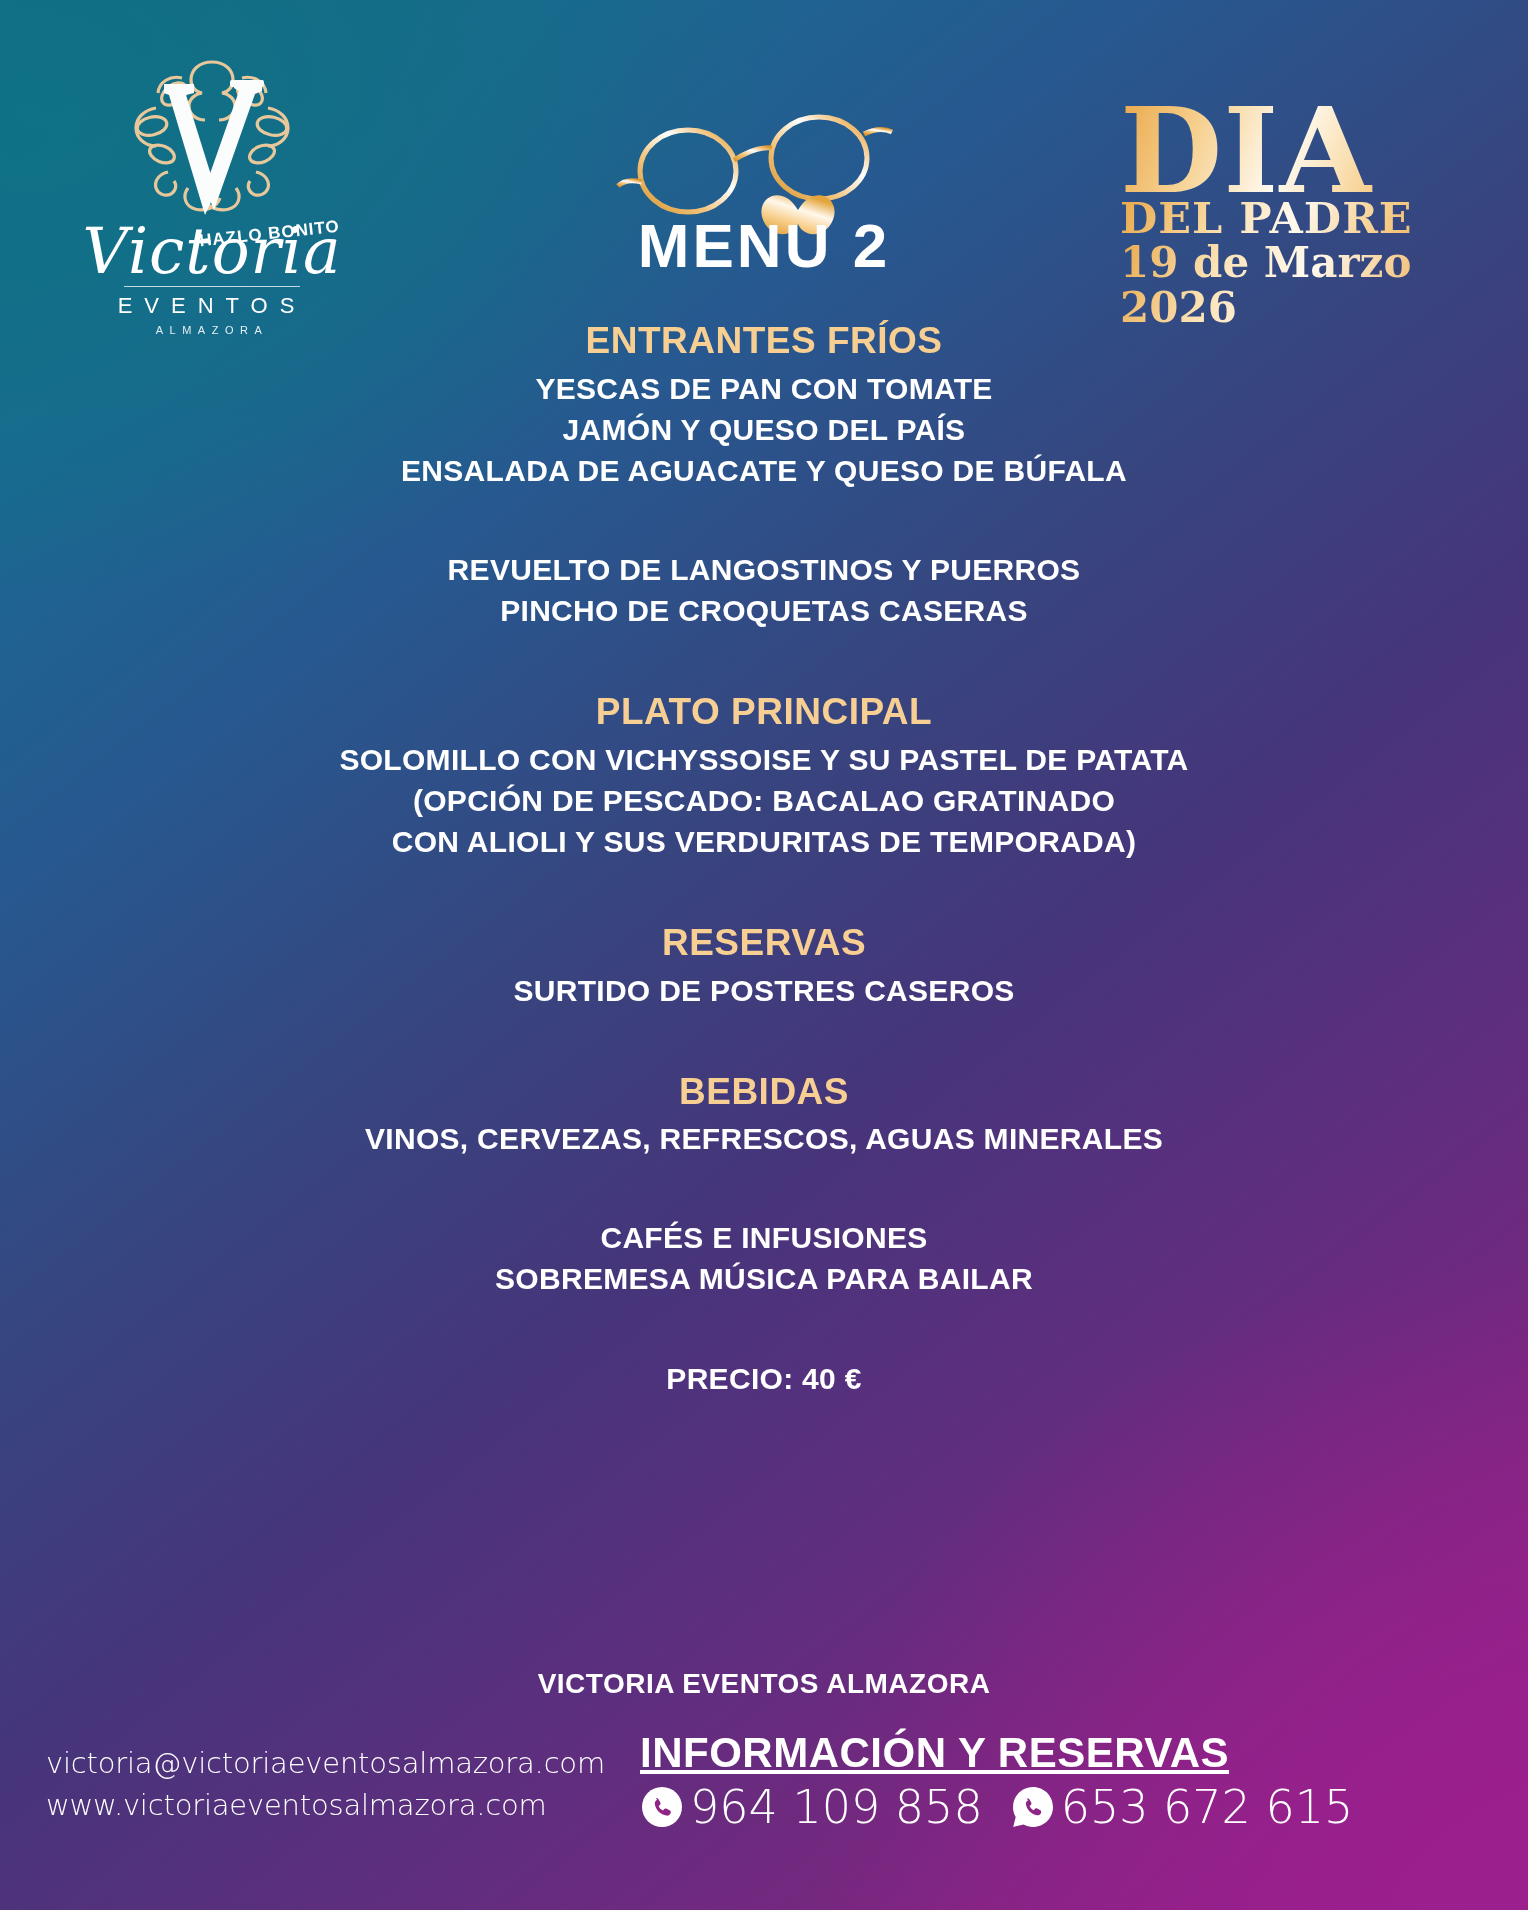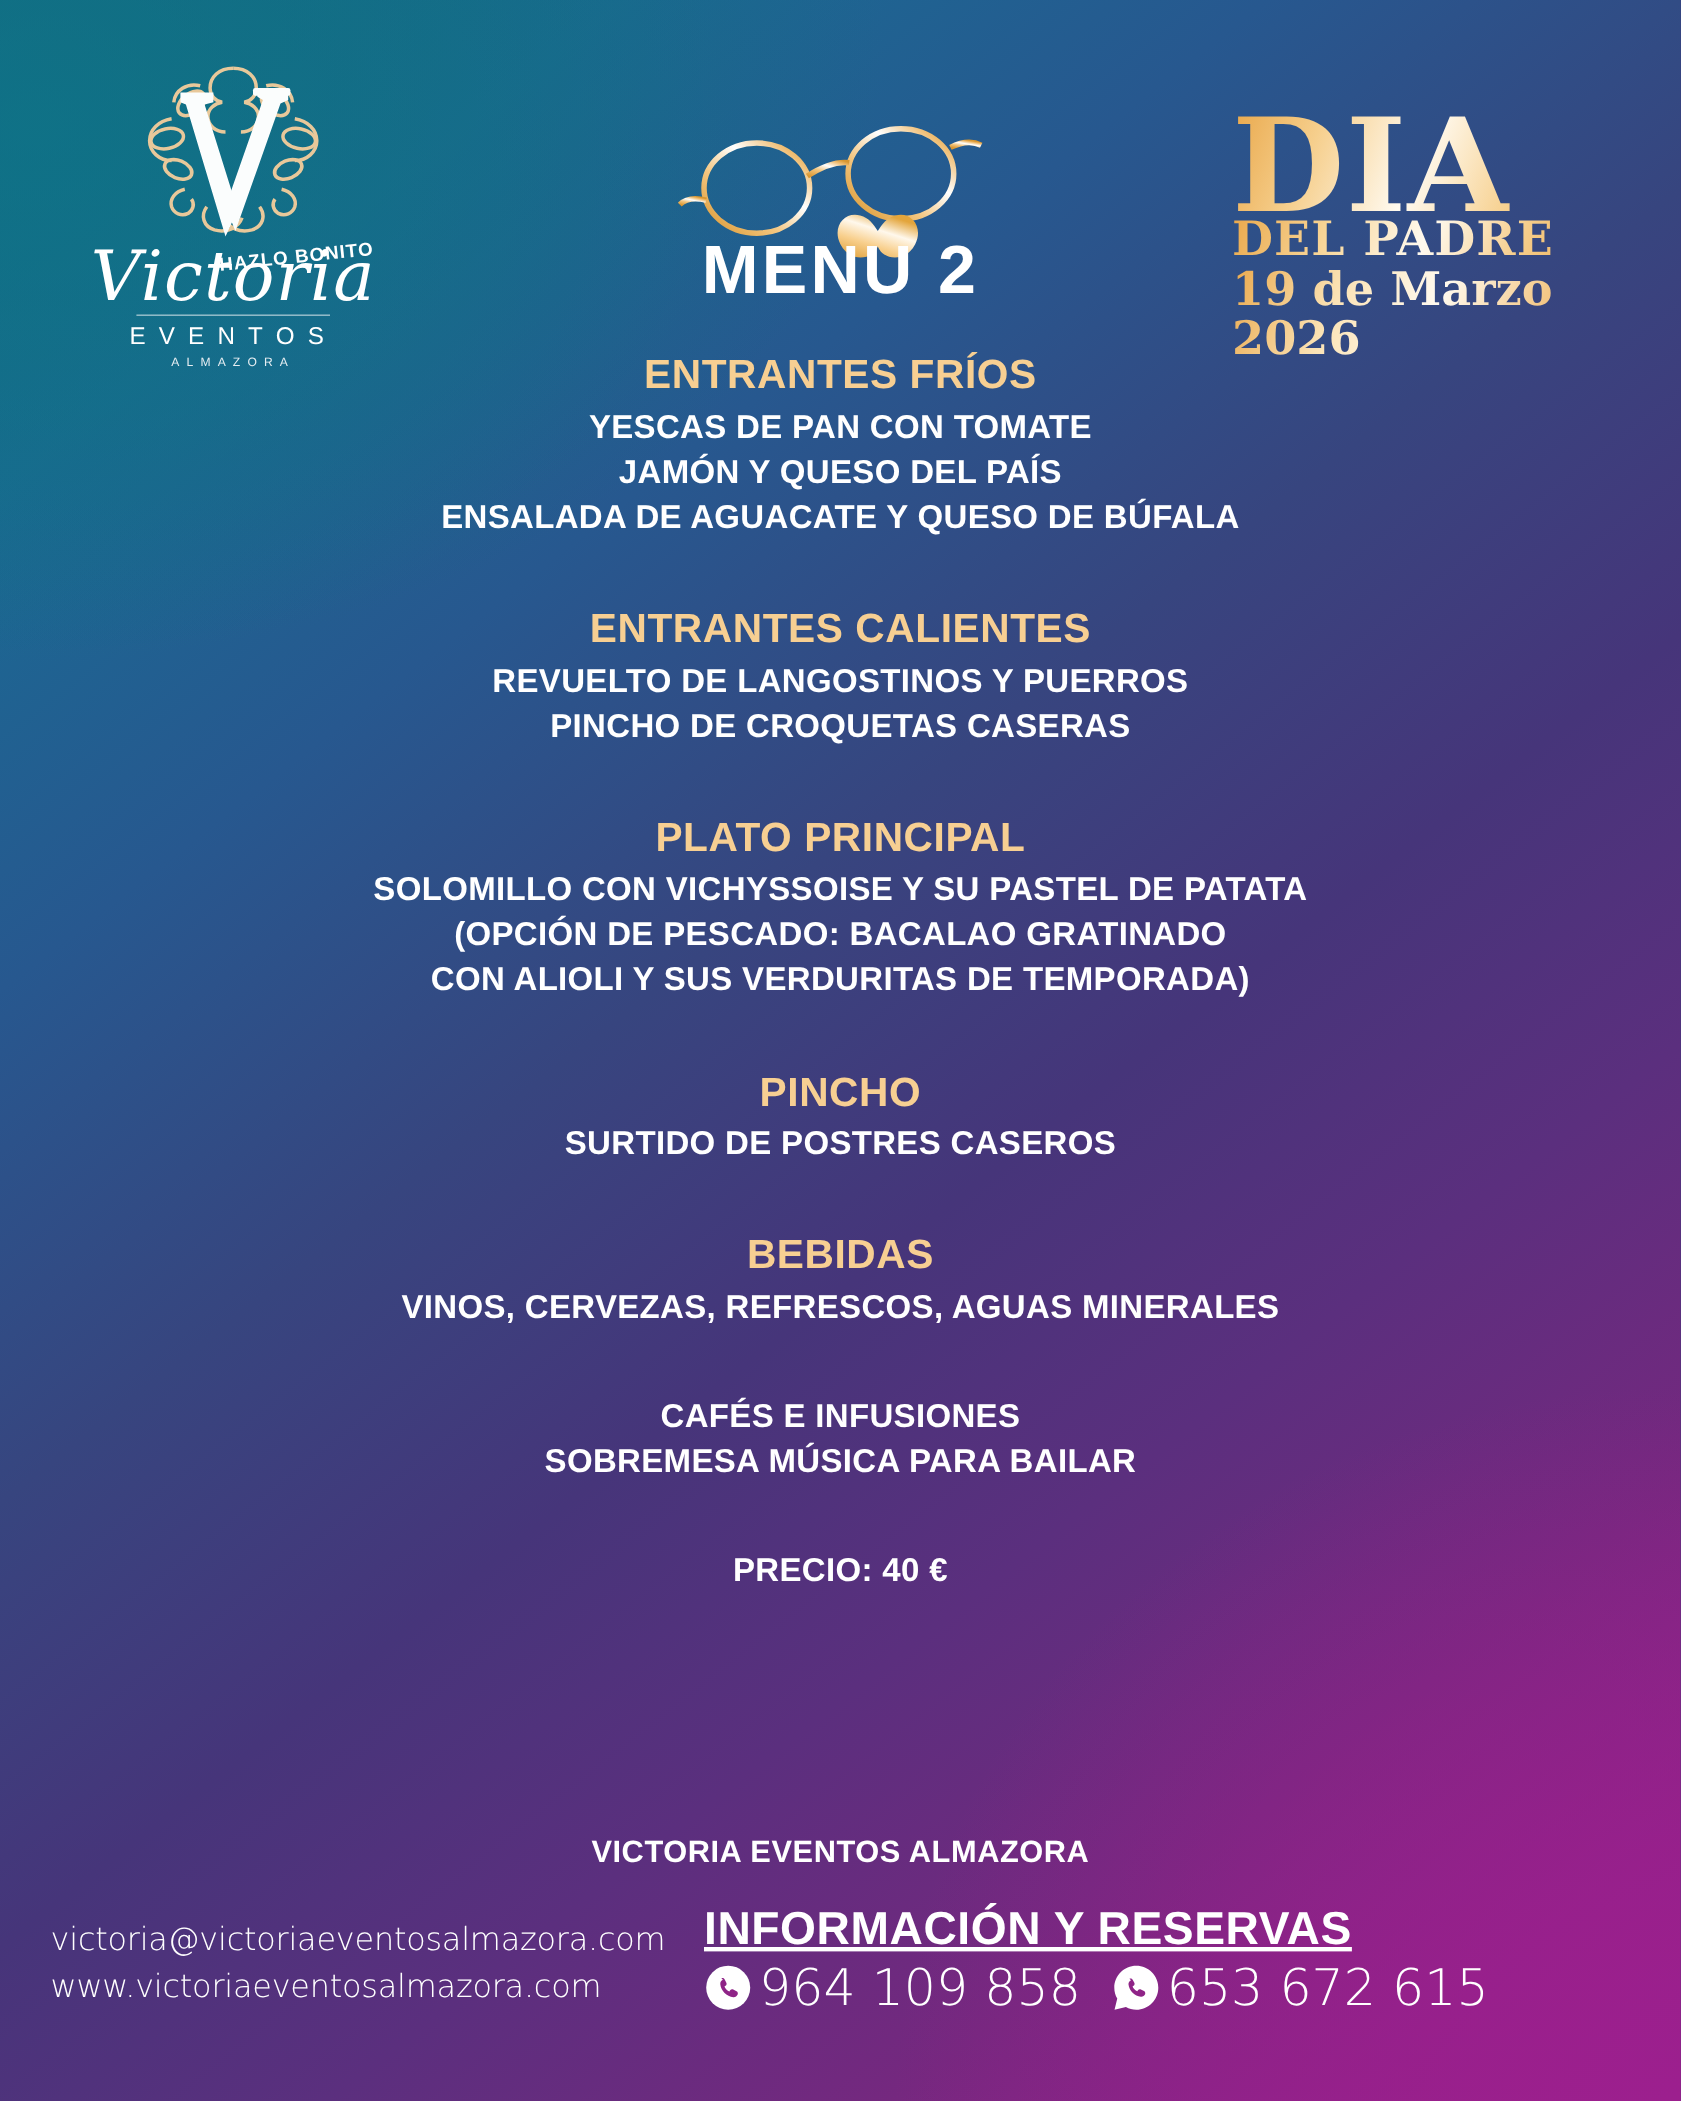--- a/index.html
+++ b/index.html
@@ -204,36 +204,35 @@
 
     <div class="sec">
       <div class="sec-head">ENTRANTES FRÍOS</div>
       <div class="sec-item">YESCAS DE PAN CON TOMATE</div>
       <div class="sec-item">JAMÓN Y QUESO DEL PAÍS</div>
       <div class="sec-item">ENSALADA DE AGUACATE Y QUESO DE BÚFALA</div>
     </div>
     <div class="gap-sm"></div>
 
     <div class="sec">
-      <div class="sec-head">ENTRANTES CALIENTES</div>
       <div class="sec-item">REVUELTO DE LANGOSTINOS Y PUERROS</div>
       <div class="sec-item">PINCHO DE CROQUETAS CASERAS</div>
     </div>
     <div class="gap-sm"></div>
 
     <div class="sec">
       <div class="sec-head">PLATO PRINCIPAL</div>
       <div class="sec-item">SOLOMILLO CON VICHYSSOISE Y SU PASTEL DE PATATA</div>
       <div class="sec-item">(OPCIÓN DE PESCADO: BACALAO GRATINADO</div>
       <div class="sec-item">CON ALIOLI Y SUS VERDURITAS DE TEMPORADA)</div>
     </div>
     <div class="gap-sm"></div>
 
     <div class="sec">
-      <div class="sec-head">PINCHO</div>
+      <div class="sec-head">RESERVAS</div>
       <div class="sec-item">SURTIDO DE POSTRES CASEROS</div>
     </div>
     <div class="gap-sm"></div>
 
     <div class="sec">
       <div class="sec-head">BEBIDAS</div>
       <div class="sec-item">VINOS, CERVEZAS, REFRESCOS, AGUAS MINERALES</div>
     </div>
     <div class="gap-sm"></div>
 

